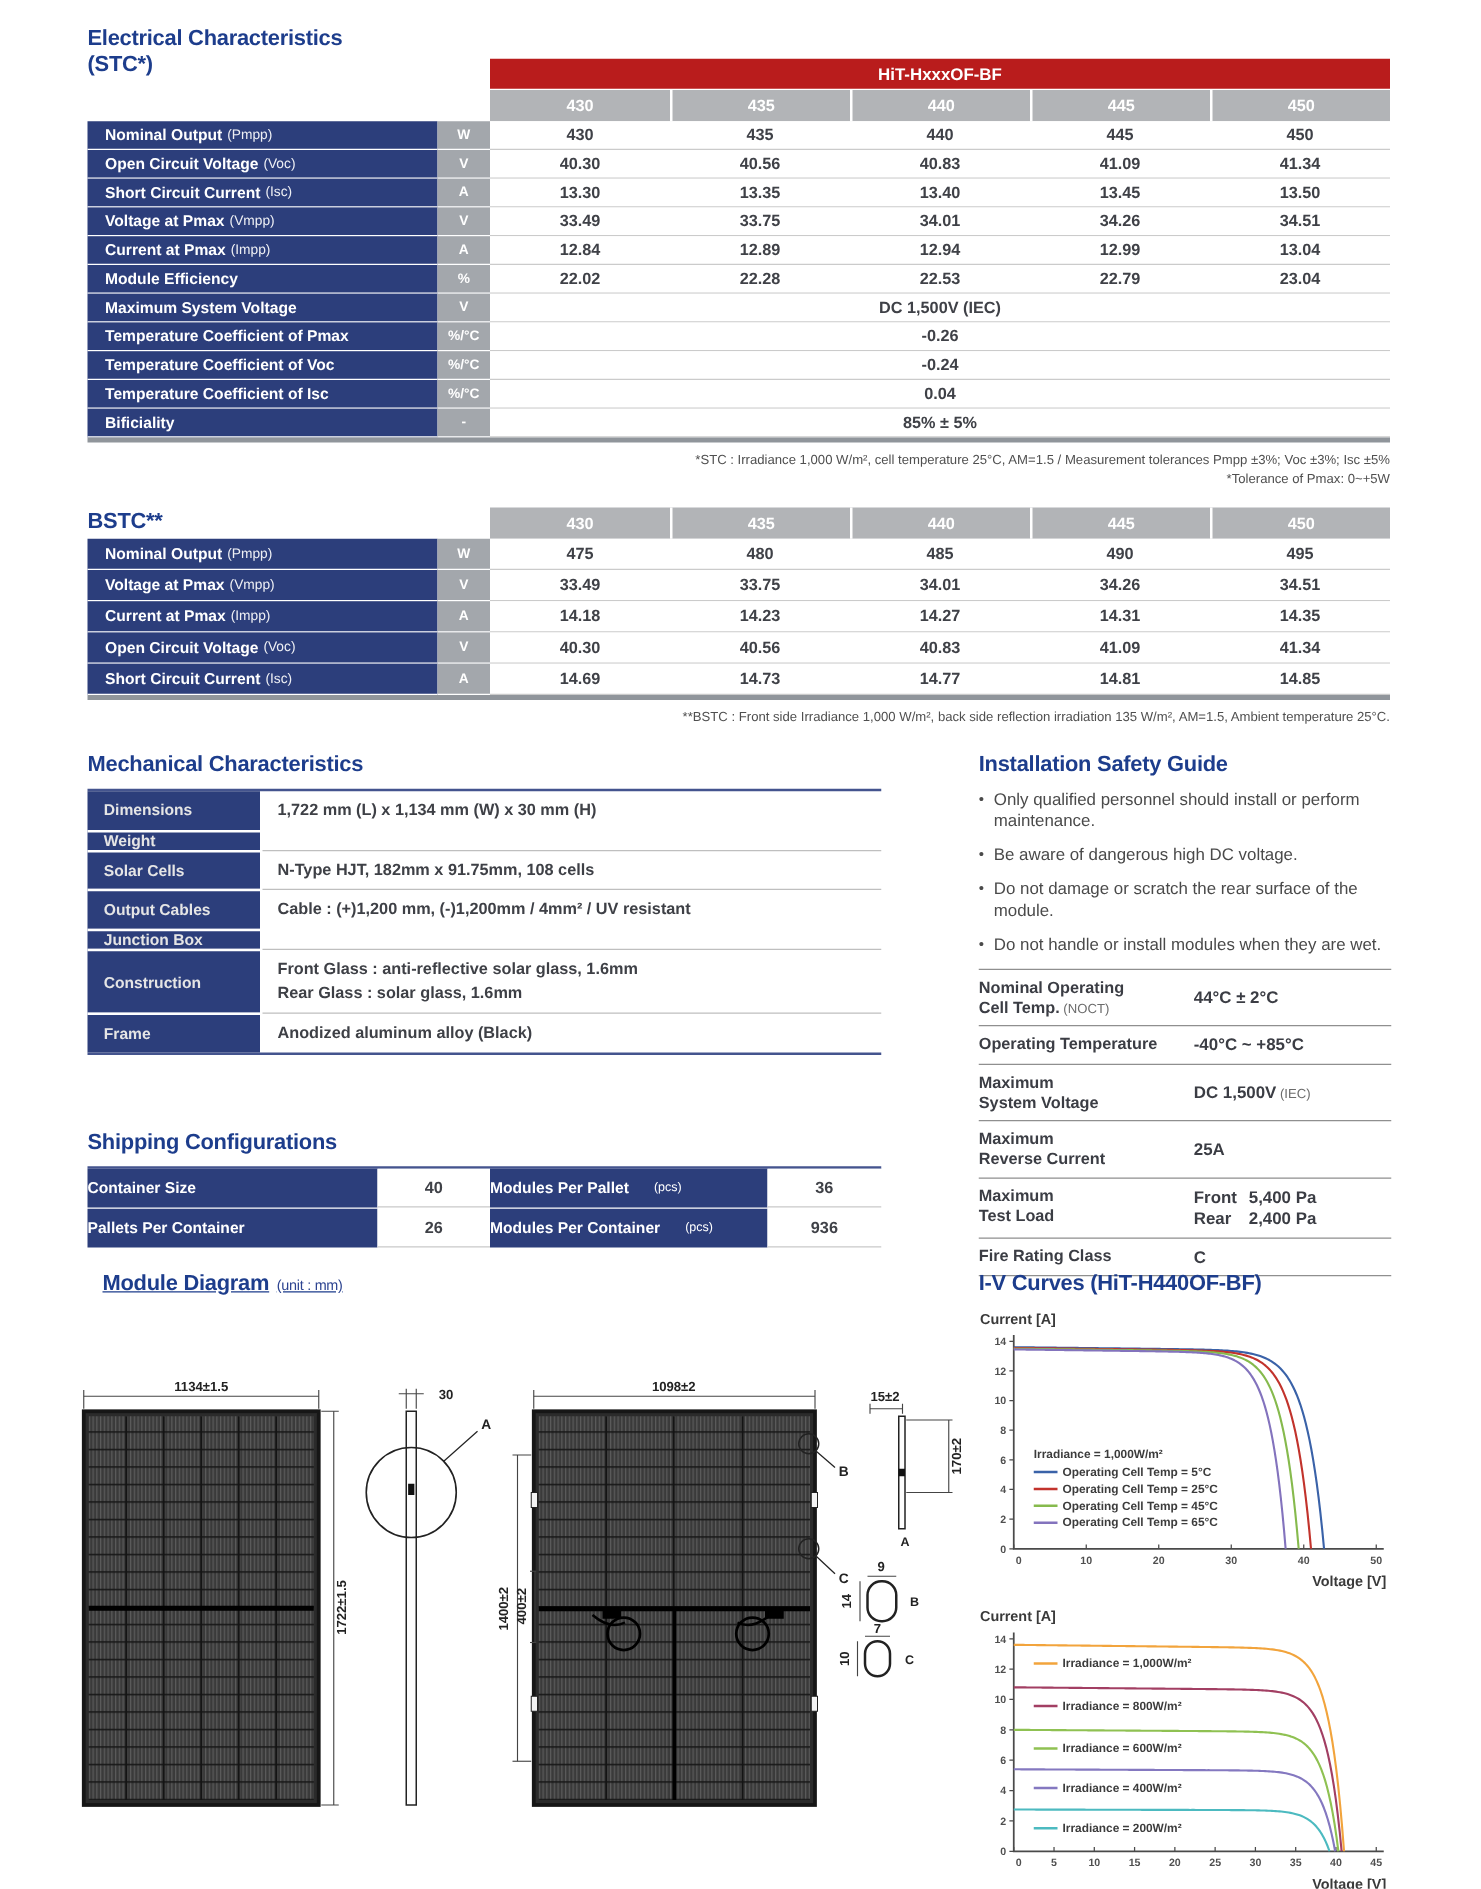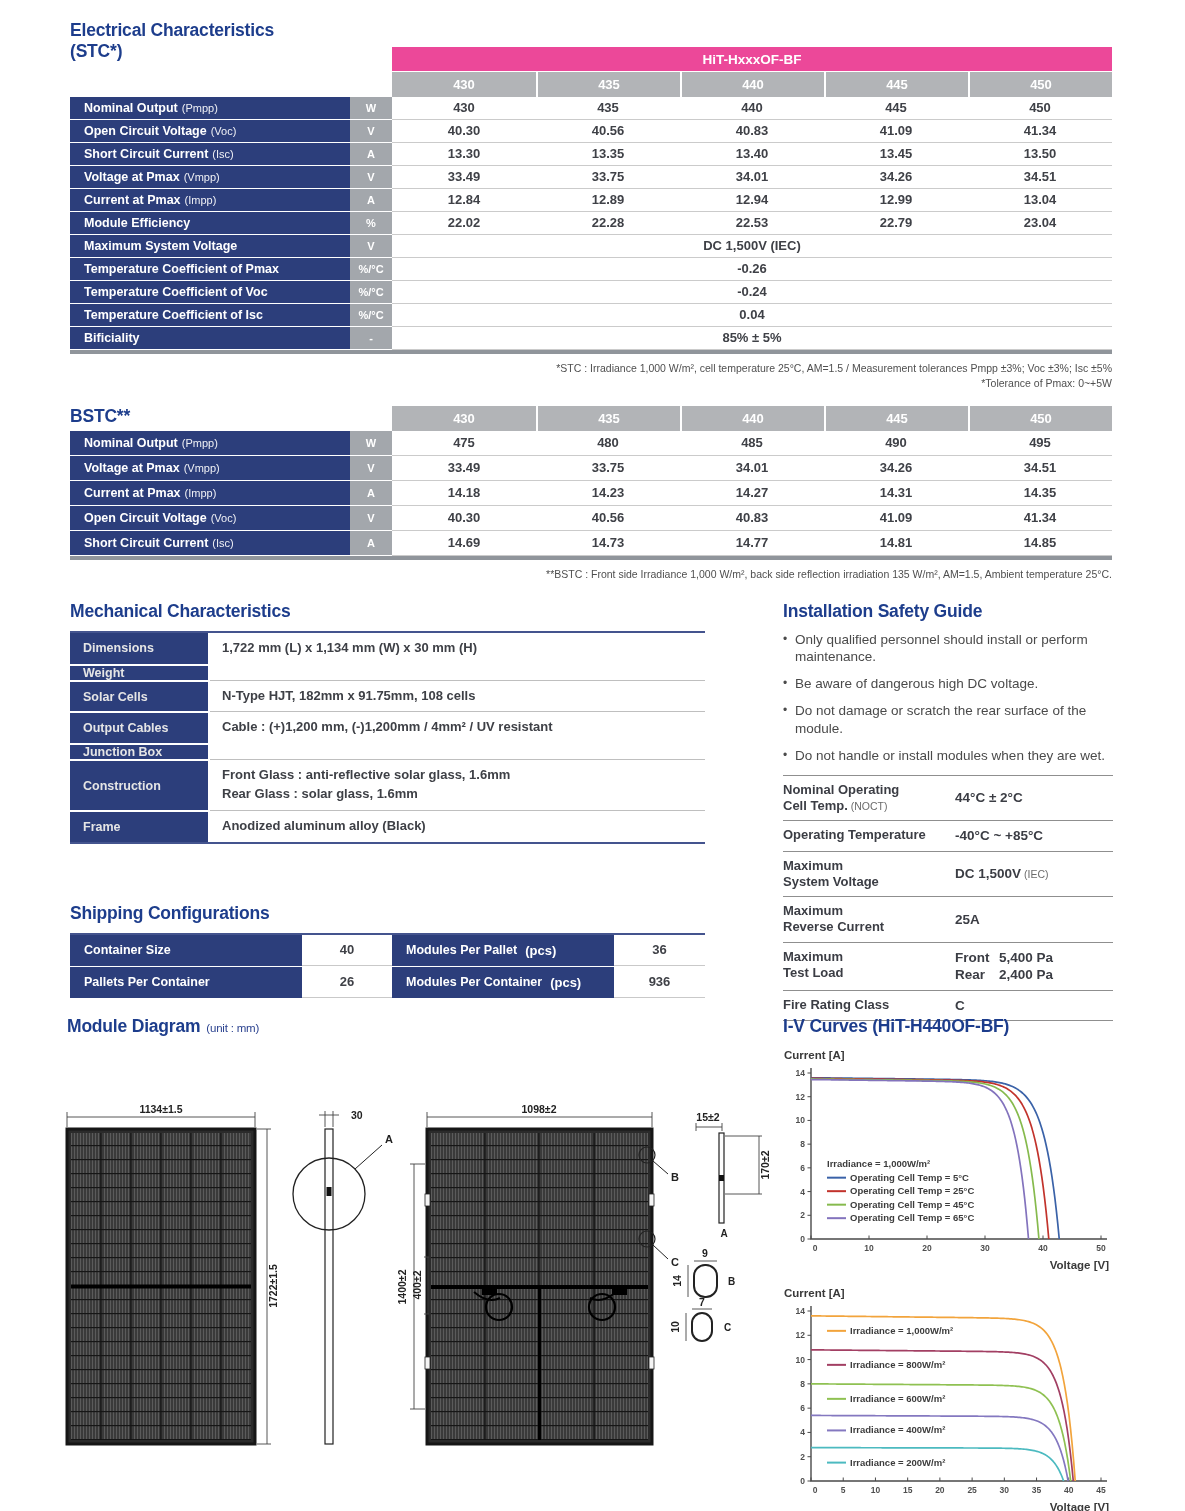--- a/index.html
+++ b/index.html
@@ -8,21 +8,21 @@
     width:1185px; height:1511px; position:relative; overflow:hidden;
     font-family:"Liberation Sans", sans-serif; color:#3f4147;
   }
   .abs { position:absolute; }
   .sec-title { font-size:17.5px; font-weight:bold; color:#1d3d8c; line-height:1.18; letter-spacing:-0.2px; }
   .unit-note { font-size:11.5px; font-weight:normal; color:#2c4390; margin-left:6px; }
 
   
   .etable { display:grid; width:1042px; }
   .etable .sp { background:#fff; }
-  .model-band { background:#ec4899; color:#fff; font-weight:bold; font-size:13.5px; text-align:center;
+  .model-band { background:#b91c1c; color:#fff; font-weight:bold; font-size:13.5px; text-align:center;
     height:25px; line-height:25px; border-bottom:1px solid #fff; grid-column:3 / span 5; }
   .col-band { background:#b2b4b7; color:#fff; font-weight:bold; font-size:13px; text-align:center;
     height:25px; line-height:25px; }
   .col-band + .col-band { border-left:2px solid #fff; }
   .elabel { background:#2c3e7b; color:#fff; font-size:12.5px; padding-left:14px;
     border-bottom:1px solid #fff; display:flex; align-items:center; }
   .elabel .lb { font-weight:bold; }
   .elabel .lbs { font-weight:normal; font-size:11px; margin-left:4px; opacity:.92; }
   .eunit { background:#a3a7ac; color:#fff; font-weight:bold; font-size:11px; text-align:center;
     border-bottom:1px solid #fff; }
@@ -41,23 +41,23 @@
     display:flex; align-items:center; }
   .mech-row + .mech-row .mech-label { border-top:2px solid #fff; }
   .mech-row + .mech-row .mech-val { border-top:1.5px solid #bfbfbf; }
   .mech-val { padding:6px 0 6px 12px; font-weight:bold; font-size:13px; color:#3e4046; line-height:1.45;
     display:flex; flex-direction:column; justify-content:center; min-height:31px; }
 
   
   .ship-table { width:635px; border-top:2px solid #44548e; margin-top:9px; }
   .ship-row { display:grid; grid-template-columns:232px 90px 222px 91px; height:30px; }
   .ship-row + .ship-row { margin-top:2px; }
-  .ship-label { background:#2c3e7b; color:#fff; font-size:12.5px; padding-left:14px; display:flex; align-items:center; }
+  .ship-label { background:#2c3e7b; color:#fff; font-size:12.5px; display:flex; align-items:center; }
   .ship-label .lb { font-weight:bold; }
-  .ship-label .lbs { font-weight:bold; font-size:13px; margin-left:8px; }
+  .ship-label .lbs { font-weight:normal; font-size:10px; margin-left:20px; }
   .ship-val { background:#fff; font-weight:bold; font-size:13px; text-align:center; line-height:30px;
     border-bottom:1px solid #c9c9c9; }
 
   
   .bullets { list-style:none; margin-top:9px; }
   .bullets li { display:flex; font-size:13.5px; color:#4a4a4a; line-height:1.32; margin-bottom:9px; }
   .bullets .dot { width:12px; flex:0 0 12px; color:#4a4a4a; font-size:12px; padding-top:1px; }
   .spec-table { width:330px; margin-top:10px; }
   .spec-row { display:grid; grid-template-columns:172px 1fr; border-top:1.5px solid #8f8f8f; padding:6px 0; }
   .spec-row:last-child { border-bottom:1.5px solid #8f8f8f; }
@@ -375,21 +375,21 @@
       <div class="spec-row">
         <div class="spec-label"><span>Fire Rating Class</span></div>
         <div class="spec-val">
           <span>C</span>
         </div>
       </div>
     </div>
 </section>
 
 <section class="abs" style="left:62px; top:1016px; width:715px;">
-  <div class="sec-title" style="margin-left:5px;">
+  <div class="sec-title" style="margin-left:20px;text-decoration:underline;">
     <span>Module Diagram</span><span class="unit-note">(unit : mm)</span>
   </div>
   <svg id="module-svg" width="712" height="376" viewBox="0 0 712 376" style="margin-top:52px;" font-family="Liberation Sans, sans-serif">
     <defs>
       <pattern id="cells" patternUnits="userSpaceOnUse" width="3" height="14">
         <rect width="3" height="14" fill="#3a3a3a"></rect>
         <line x1="0.5" y1="0" x2="0.5" y2="14" stroke="#5b5b5b" stroke-width="1"></line>
         <line x1="0" y1="0.6" x2="3" y2="0.6" stroke="#161616" stroke-width="1.2"></line>
       </pattern>
     </defs>

